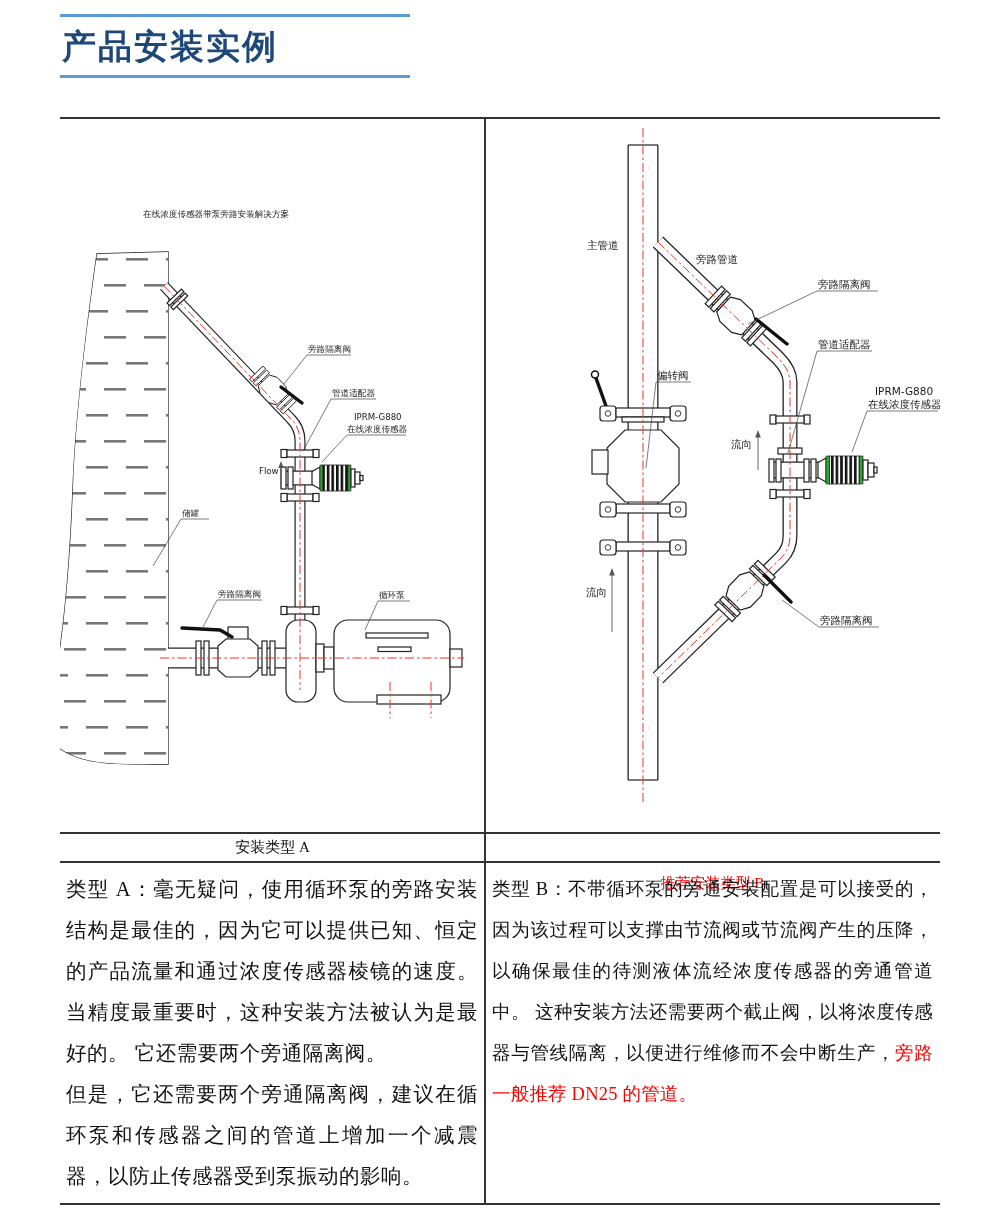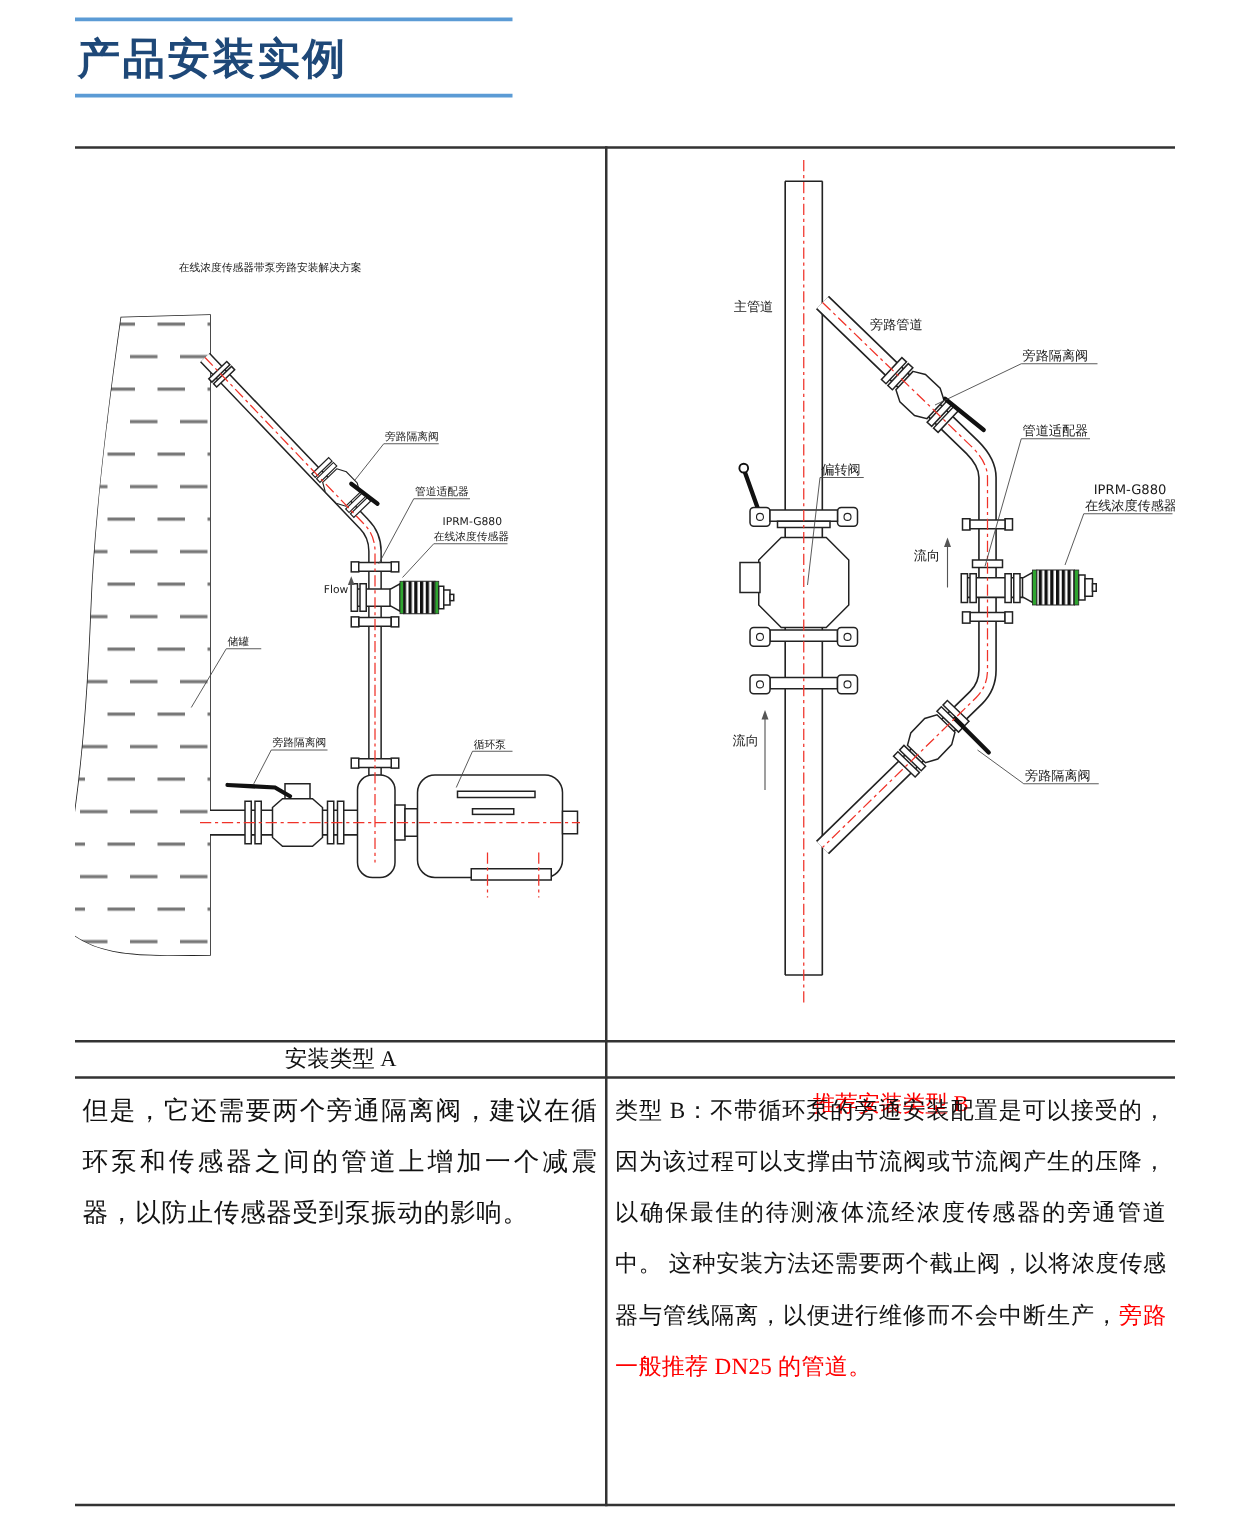--- a/index.html
+++ b/index.html
@@ -5,21 +5,21 @@
   html,body{margin:0;padding:0;background:#fff;}
   #page{position:relative;width:1000px;height:1219px;background:#fff;overflow:hidden;
         font-family:"Liberation Serif","DejaVu Serif",serif;}
   .abs{position:absolute;}
   .hline{position:absolute;background:#333;}
   .blueline{position:absolute;background:#5B9BD5;}
   .vline{position:absolute;background:#333;}
   #title{position:absolute;left:62px;top:24px;font-size:34px;font-weight:bold;
          color:#1E4878;letter-spacing:2px;}
   .hdr{position:absolute;top:833px;height:29px;line-height:29px;text-align:center;
-       font-size:18px;color:#111;}
+       font-size:15px;color:#111;}
   .hdr.red{color:#FF0000;margin-top:36px;}
   .para{position:absolute;top:862px;font-size:20.5px;line-height:41px;color:#111;
         text-align:justify;padding-top:7px;letter-spacing:0.5px;}
   .para.right{font-size:18.5px;letter-spacing:0.2px;}
   .para .red{color:#FF0000;}
   svg text{font-family:"DejaVu Sans","Liberation Sans",sans-serif;fill:#1a1a1a;}
   .lbl{font-size:8.6px;}
   .lblB{font-size:10.5px;}
   .wt{fill:#fff;stroke:#222;stroke-width:1.2;}
   .thin{stroke:#444;stroke-width:0.7;fill:none;}
@@ -296,19 +296,20 @@
     <g>
       <path class="thin" d="M296,482 L333,509 L393,509"></path>
       <text class="lblB" x="334" y="506">旁路隔离阀</text>
     </g>
   </svg>
 
   <div class="hdr" style="left:60px;width:425px;">安装类型 A</div>
   <div class="hdr red" style="left:485px;width:455px;">推荐安装类型 B</div>
 
   <div class="para" style="left:66px;width:412px;">
+    <div>类型 A：毫无疑问，使用循环泵的旁路安装结构是最佳的，因为它可以提供已知、恒定的产品流量和通过浓度传感器棱镜的速度。当精度最重要时，这种安装方法被认为是最好的。 它还需要两个旁通隔离阀。</div>
     <div>但是，它还需要两个旁通隔离阀，建议在循环泵和传感器之间的管道上增加一个减震器，以防止传感器受到泵振动的影响。</div>
   </div>
   <div class="para right" style="left:492px;width:441px;">
     <span>类型 B：不带循环泵的旁通安装配置是可以接受的，因为该过程可以支撑由节流阀或节流阀产生的压降，以确保最佳的待测液体流经浓度传感器的旁通管道中。 这种安装方法还需要两个截止阀，以将浓度传感器与管线隔离，以便进行维修而不会中断生产，</span><span class="red">旁路一般推荐 DN25 的管道。</span>
   </div>
 
 </div>
 
 </body></html>

